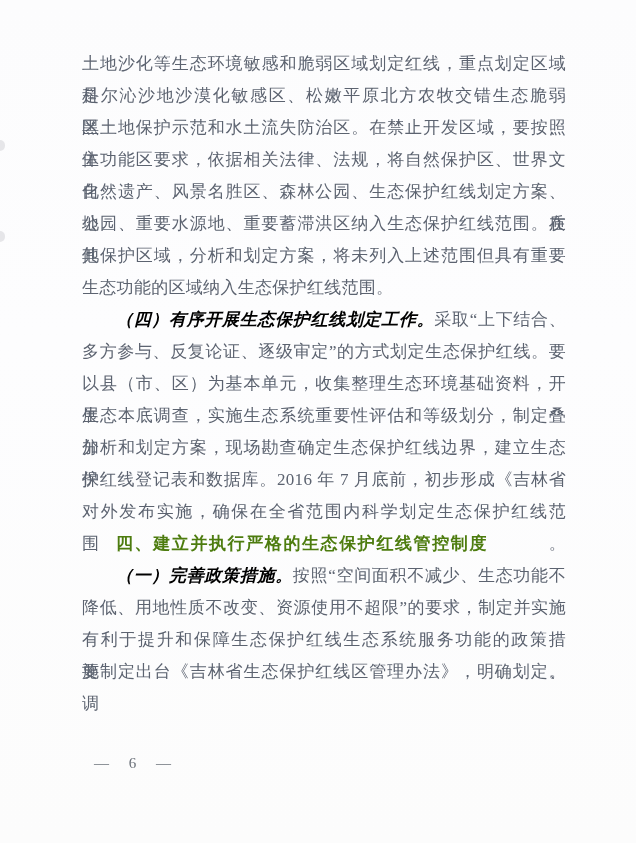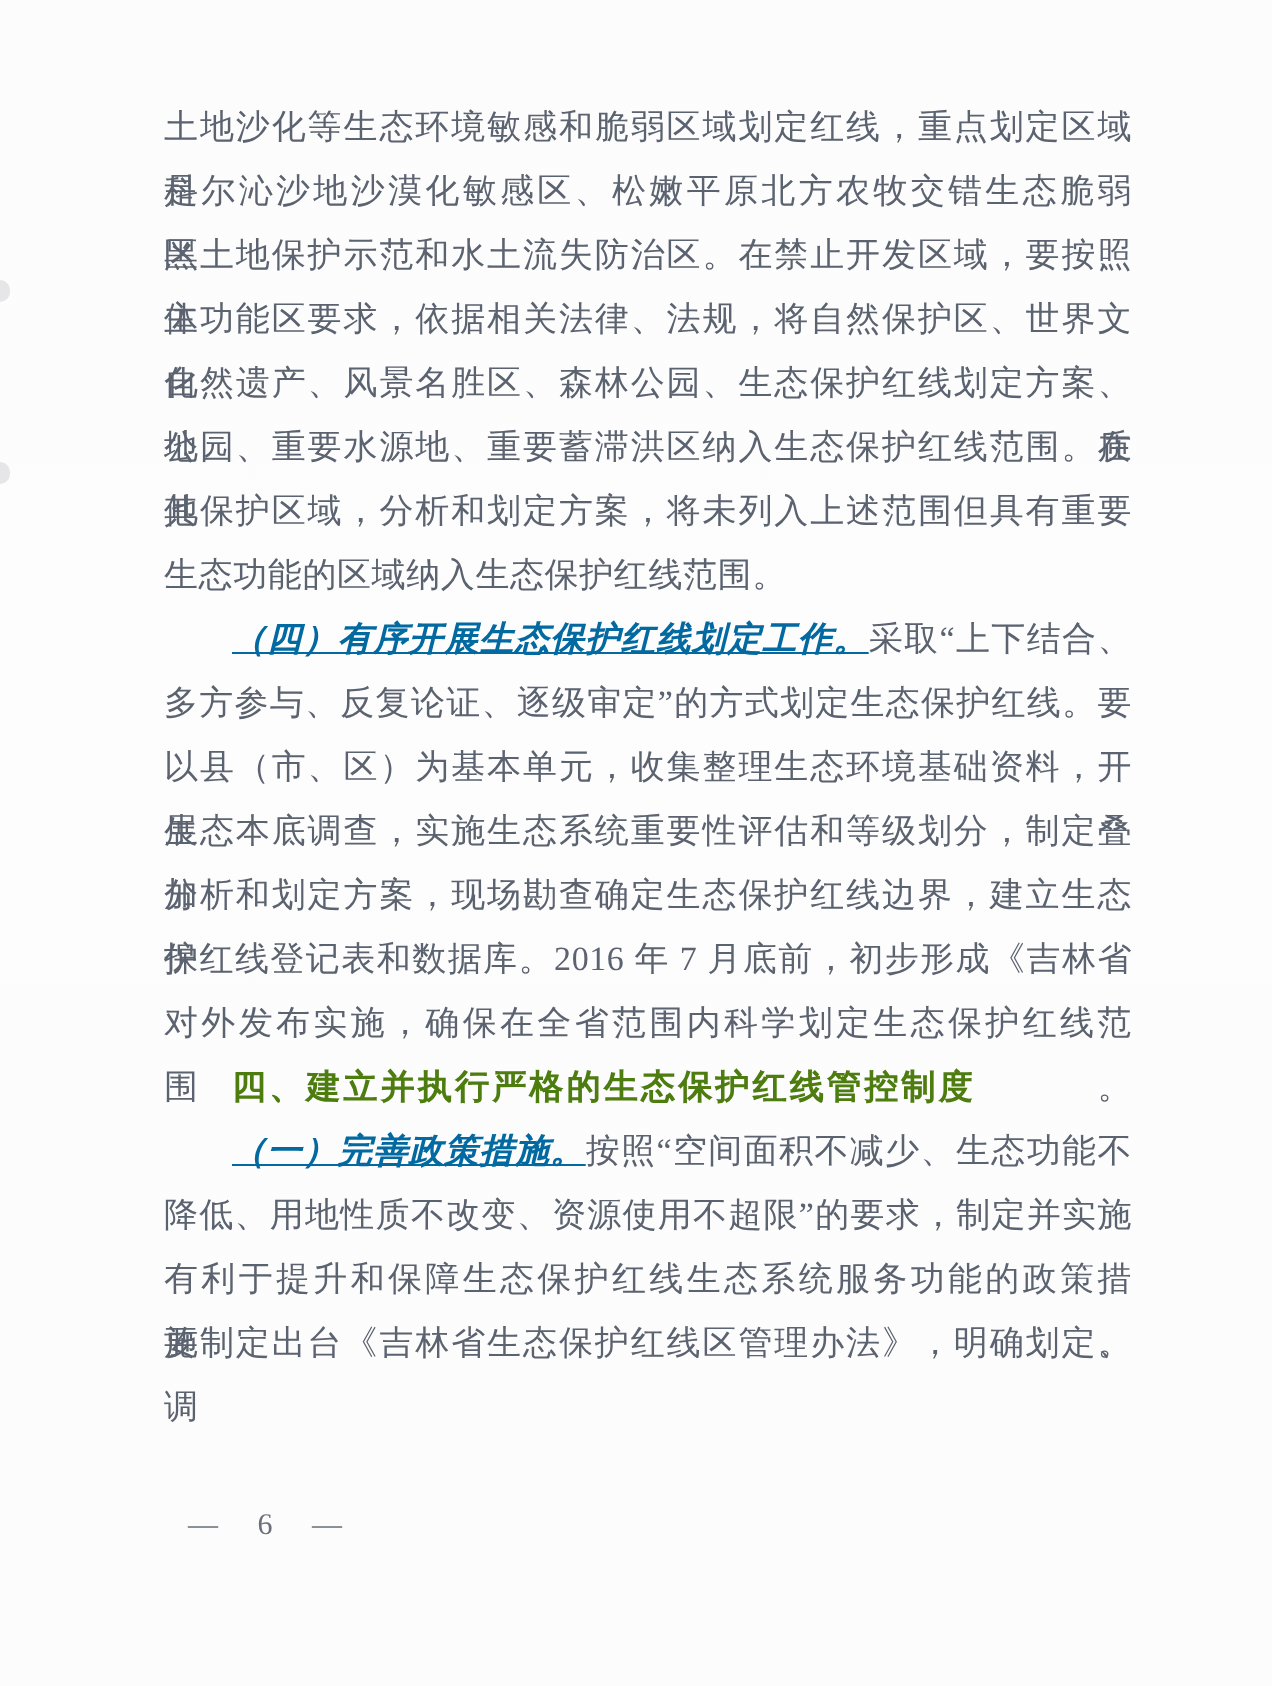--- a/index.html
+++ b/index.html
@@ -60,22 +60,21 @@
   
   .head {
     font-weight: bold;
     color: #4d7c0f;
     letter-spacing: 1.6px;
   }
   
   .kai {
     font-style: italic;
     font-weight: 600;
-    color: #0369a1;
-    text-decoration: underline;
+    color: #000000;
   }
   .footer {
     position: absolute;
     left: 94px;
     top: 751px;
     font-size: 15px;
     line-height: 24px;
     color: #6a7079;
     letter-spacing: 5px;
     word-spacing: 6px;

